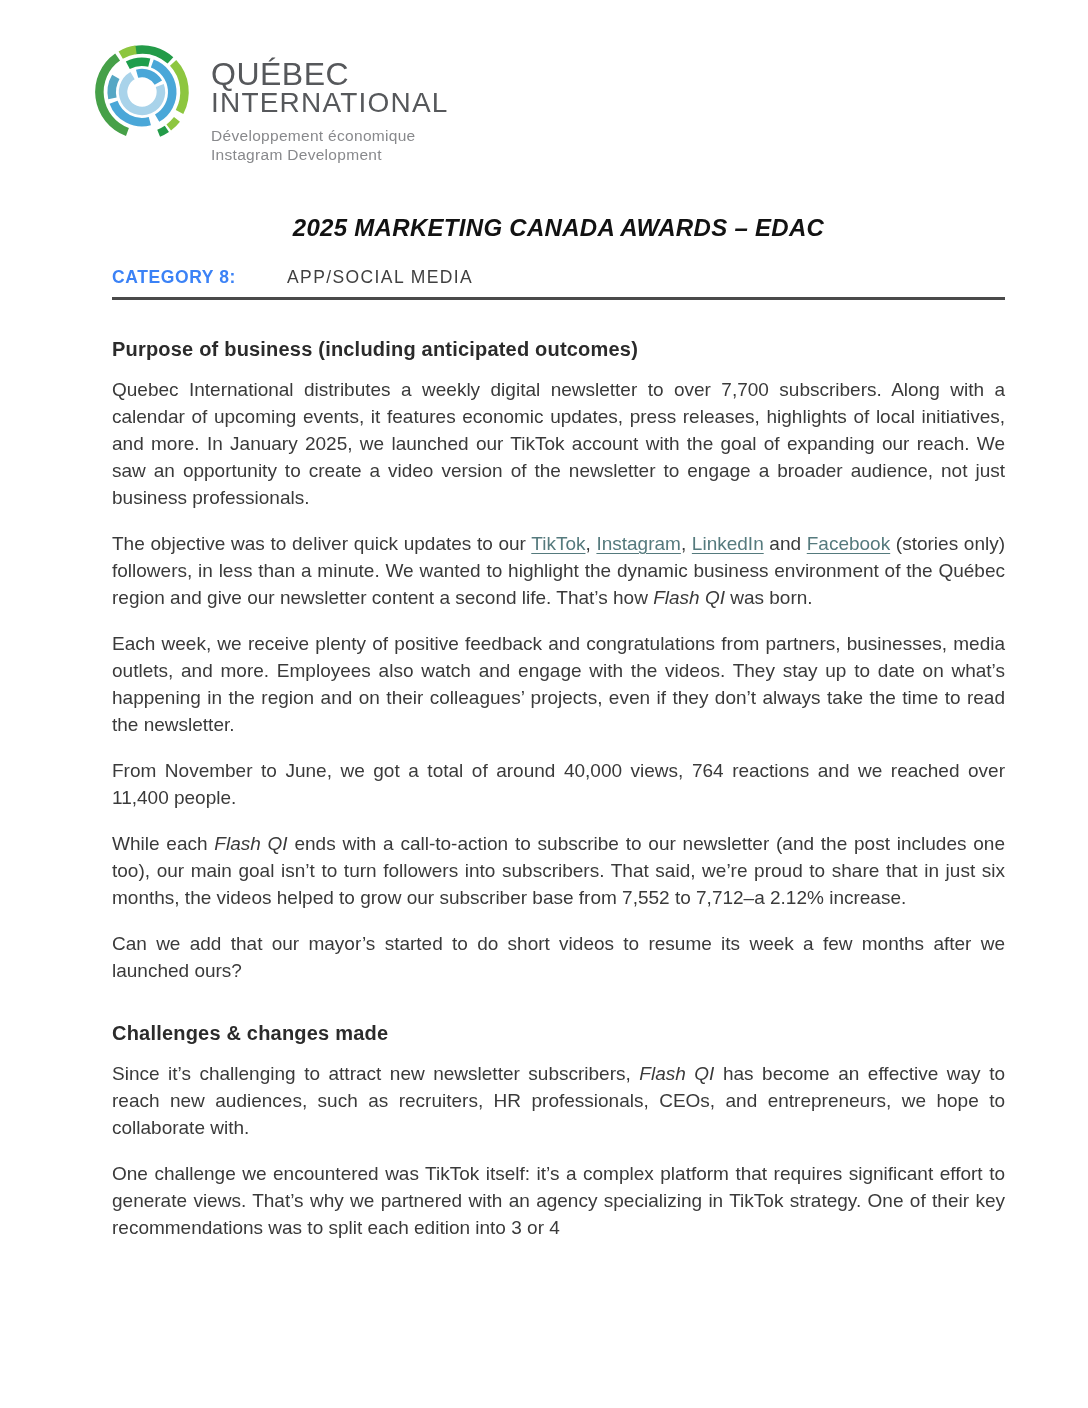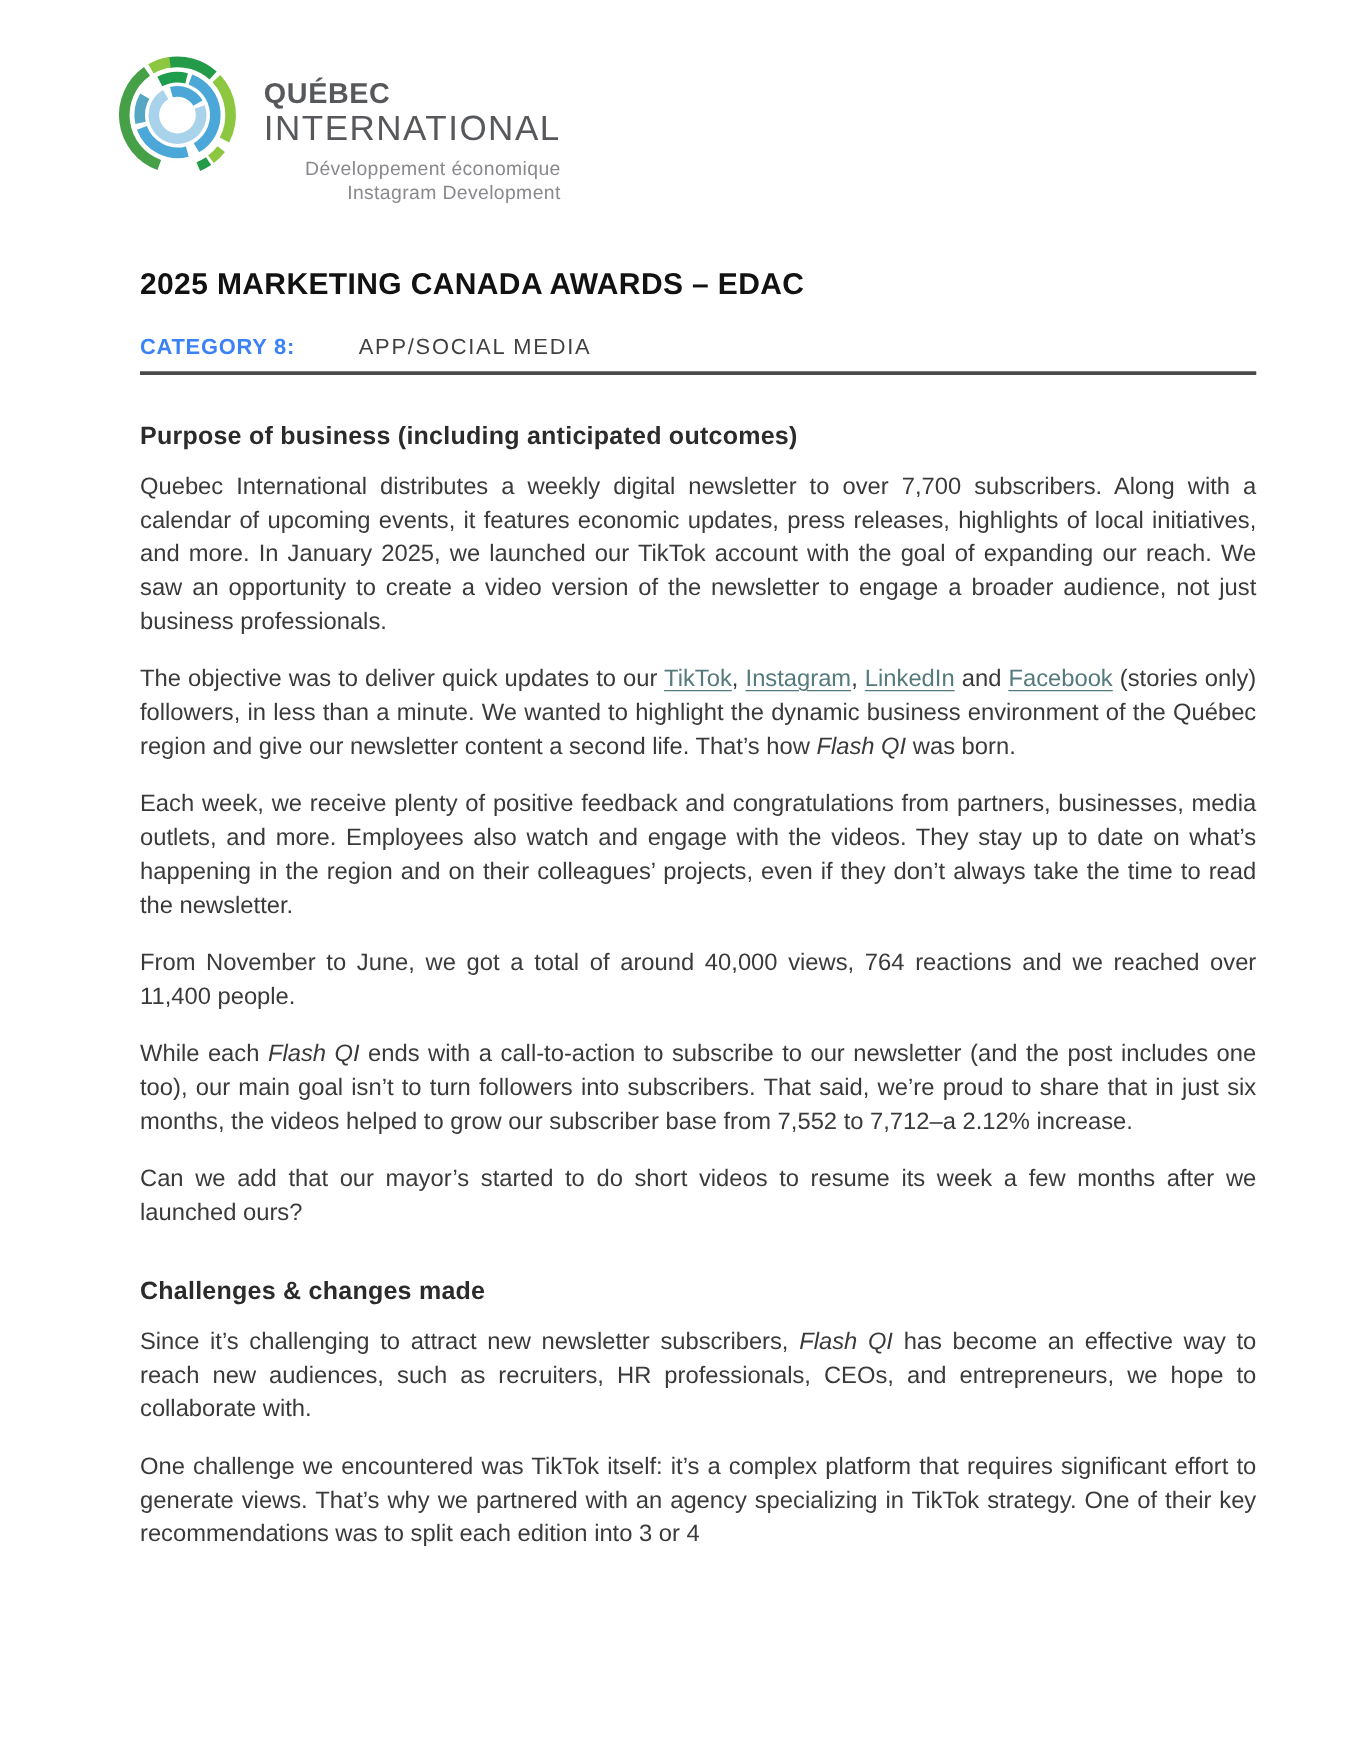--- a/index.html
+++ b/index.html
@@ -19,39 +19,40 @@
     display: flex;
     align-items: flex-start;
     gap: 17px;
     margin-left: -22px;
     height: 128px;
   }
   .logo-icon { flex: 0 0 auto; display: block; }
   .logo-text { padding-top: 24px; }
   .logo-name span { display: block; color: #56585b; }
   .logo-name-1 {
-    font-size: 23px; font-weight: 700; line-height: 29px; letter-spacing: 0.5px;
+    font-size: 32px; font-weight: 400; line-height: 29px; letter-spacing: 0.5px;
   }
   .logo-name-2 {
     font-size: 28px; font-weight: 400; line-height: 28px; letter-spacing: 1.2px;
   }
   .logo-tagline { margin-top: 9px; }
   .logo-tagline span {
     display: block; font-size: 15.5px; line-height: 19px;
-    color: #88898c; letter-spacing: 0.3px; text-align: right;
+    color: #88898c; letter-spacing: 0.3px;
   }
 
   
   .doc-title {
     margin: 50px 0 0 0;
-    text-align: left;
+    text-align: center;
     font-size: 24px;
     font-weight: 700;
     letter-spacing: 0.3px;
     color: #121212;
+    font-style: italic;
   }
   .meta-line { margin-top: 25px; font-size: 17.5px; white-space: nowrap; }
   .meta-line.second { margin-top: 17px; }
   .meta-label {
     display: inline-block;
     min-width: 175px;
     font-weight: 700;
     letter-spacing: 0.6px;
     color: #3b82f6;
   }

